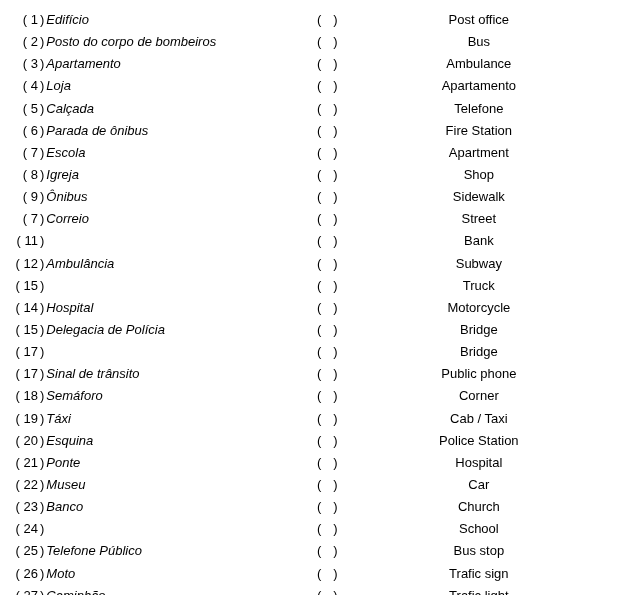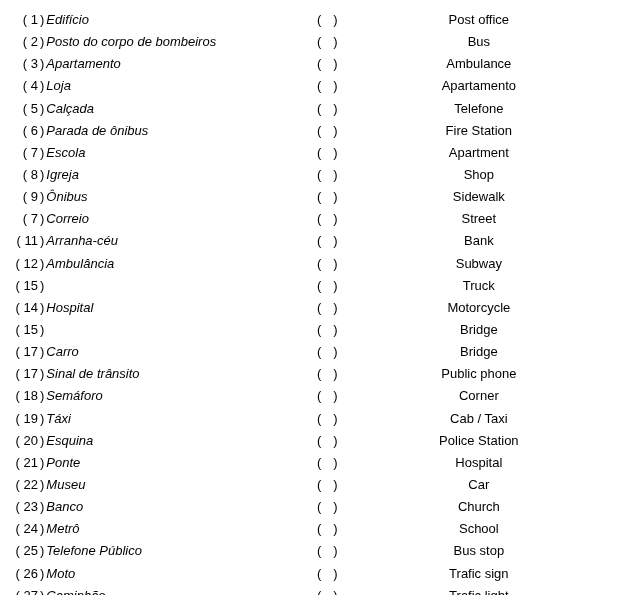--- a/index.html
+++ b/index.html
@@ -125,44 +125,43 @@
         <span class="item-label"> Ônibus</span>
       </div>
       <div class="list-item">
         <span class="item-num">( 7</span>
         <span class="item-paren"> )</span>
         <span class="item-label"> Correio</span>
       </div>
       <div class="list-item">
         <span class="item-num">( 11</span>
         <span class="item-paren"> )</span>
-        <span class="item-label"> Arranha-céu</span>
       </div>
       <div class="list-item">
         <span class="item-num">( 12</span>
         <span class="item-paren"> )</span>
         <span class="item-label"> Ambulância</span>
       </div>
       <div class="list-item">
         <span class="item-num">( 15</span>
         <span class="item-paren"> )</span>
       </div>
       <div class="list-item">
         <span class="item-num">( 14</span>
         <span class="item-paren"> )</span>
         <span class="item-label"> Hospital</span>
       </div>
       <div class="list-item">
         <span class="item-num">( 15</span>
         <span class="item-paren"> )</span>
+        <span class="item-label"> Delegacia de Polícia</span>
       </div>
       <div class="list-item">
         <span class="item-num">( 17</span>
         <span class="item-paren"> )</span>
-        <span class="item-label"> Carro</span>
       </div>
       <div class="list-item">
         <span class="item-num">( 17</span>
         <span class="item-paren"> )</span>
         <span class="item-label"> Sinal de trânsito</span>
       </div>
       <div class="list-item">
         <span class="item-num">( 18</span>
         <span class="item-paren"> )</span>
         <span class="item-label"> Semáforo</span>
@@ -188,21 +187,20 @@
         <span class="item-label"> Museu</span>
       </div>
       <div class="list-item">
         <span class="item-num">( 23</span>
         <span class="item-paren"> )</span>
         <span class="item-label"> Banco</span>
       </div>
       <div class="list-item">
         <span class="item-num">( 24</span>
         <span class="item-paren"> )</span>
-        <span class="item-label"> Metrô</span>
       </div>
       <div class="list-item">
         <span class="item-num">( 25</span>
         <span class="item-paren"> )</span>
         <span class="item-label"> Telefone Público</span>
       </div>
       <div class="list-item">
         <span class="item-num">( 26</span>
         <span class="item-paren"> )</span>
         <span class="item-label"> Moto</span>

